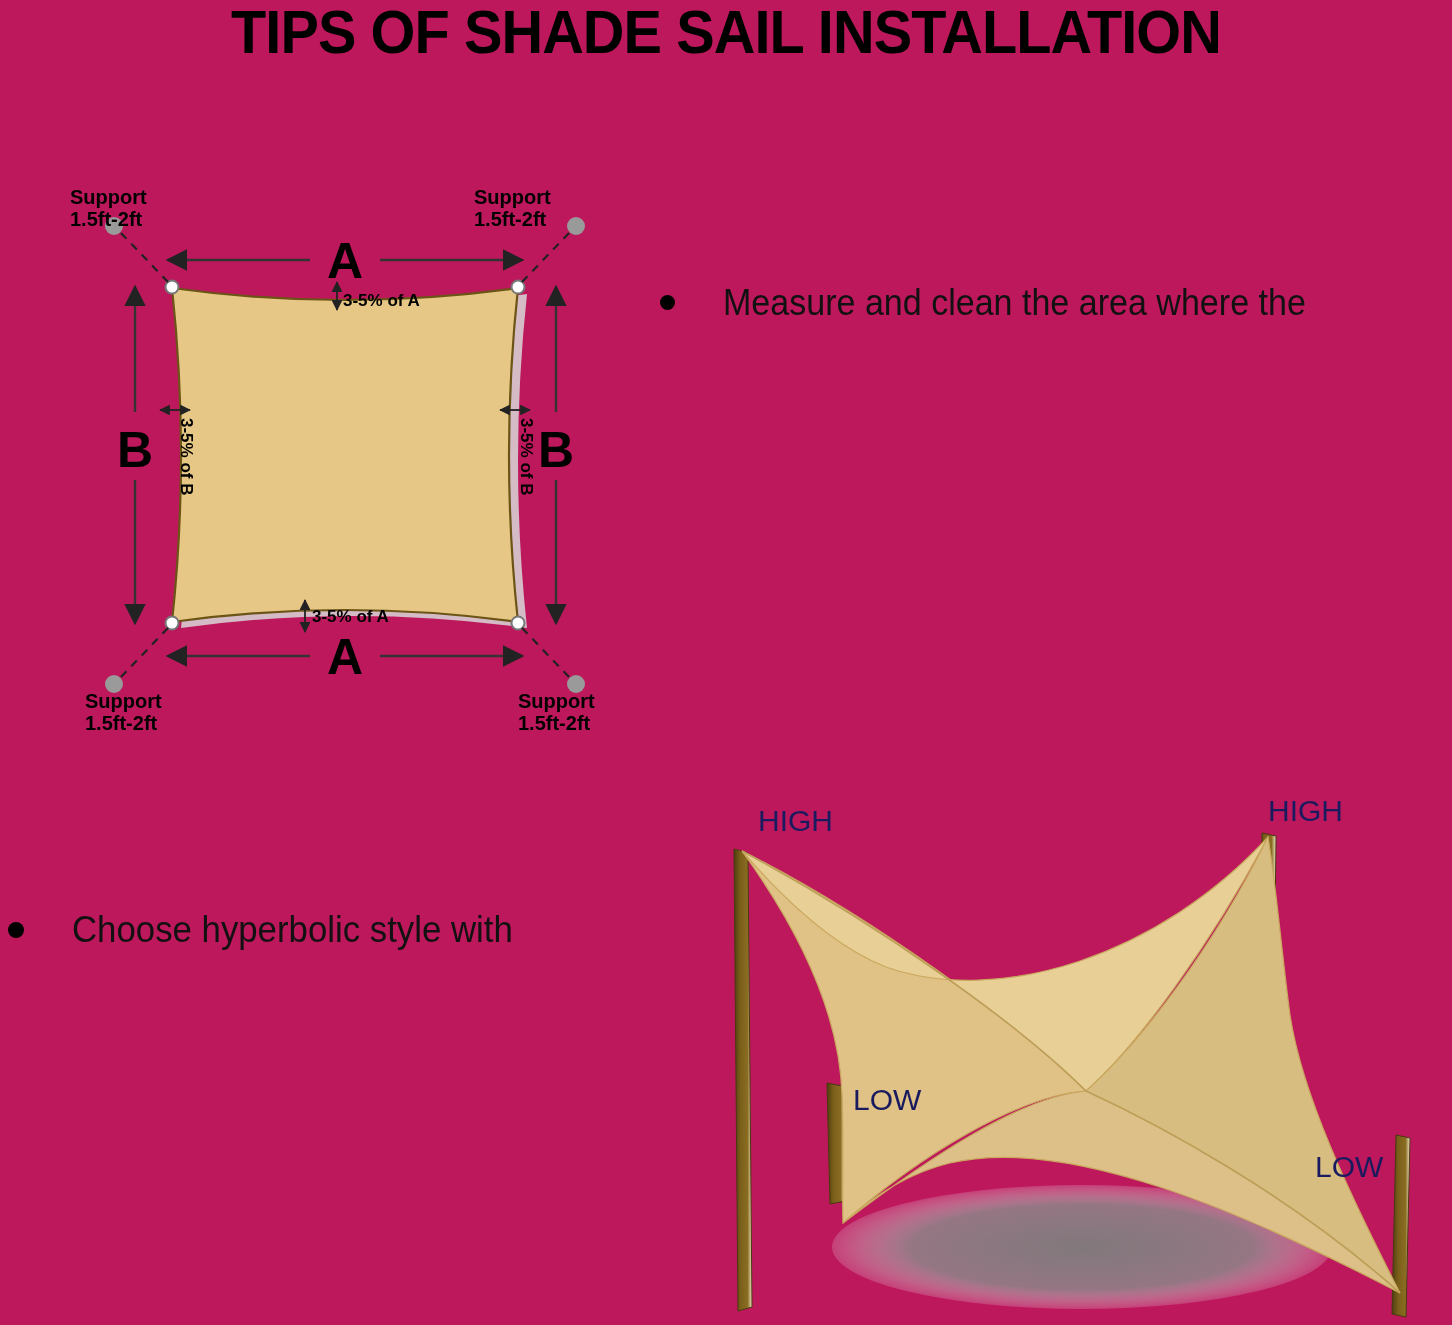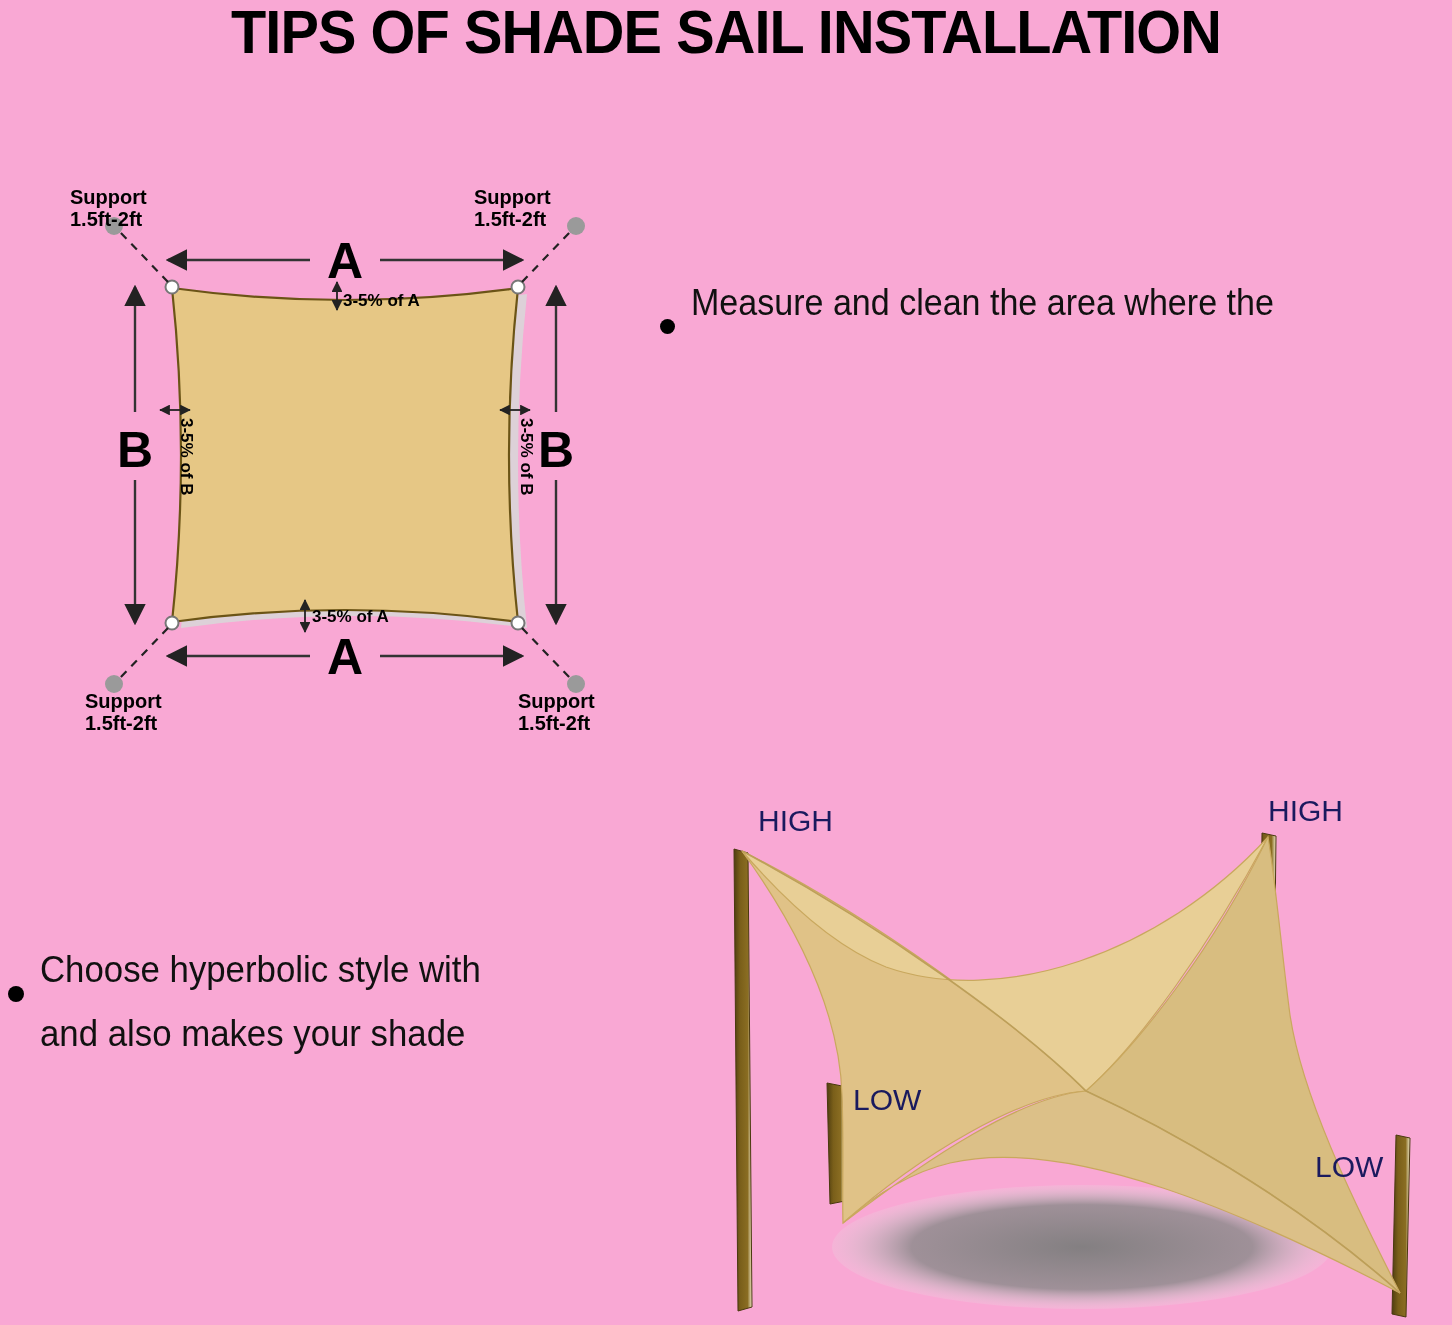--- a/index.html
+++ b/index.html
@@ -2,21 +2,21 @@
 <html><head>
 <meta charset="utf-8">
 <style>
   * { margin:0; padding:0; box-sizing:border-box; }
   html,body {
     width:1452px; height:1325px;
     background:#ffffff;
     font-family:"Liberation Sans", sans-serif;
     overflow:hidden;
   }
-  #page { position:relative; width:1452px; height:1325px; background:#f9a8d4; }
+  #page { position:relative; width:1452px; height:1325px; background:#be185d; }
 
   
   .title {
     position:absolute;
     left:0; top:0; width:1452px;
     text-align:center;
     font-family:"Liberation Sans", sans-serif;
     font-weight:bold;
     font-size:62px;
     line-height:64px;
@@ -28,42 +28,43 @@
   }
 
   
   #topDiagram { position:absolute; left:40px; top:160px; width:610px; height:580px; }
   #bottomDiagram { position:absolute; left:690px; top:795px; width:762px; height:530px; }
 
   
   .bullets { position:absolute; }
   .bullet-row {
     display:flex;
-    align-items:flex-end;
+    align-items:flex-start;
+    gap:32px;
   }
   .bullet-dot {
     flex:0 0 auto;
     width:14px; height:14px;
     border-radius:50%;
     background:#000;
     margin-top:14px;
     margin-right:16px;
   }
   .bullet-dot.hidden { visibility:hidden; }
   .bullet-text {
     font-family:"Liberation Sans", sans-serif;
     color:#111;
     white-space:pre;
   }
 
   #bulletsRight { left:660px; top:272px; width:792px; }
   #bulletsRight .bullet-text { font-size:37px; line-height:62px; transform:scaleX(0.92); transform-origin:0 50%; }
   #bulletsRight .bullet-dot { margin-top:23px; width:15px; height:15px; }
 
-  #bulletsLeft { left:8px; top:938px; width:620px; }
+  #bulletsLeft { left:8px; top:898px; width:620px; }
   #bulletsLeft .bullet-text { font-size:37px; line-height:64px; transform:scaleX(0.94); transform-origin:0 50%; }
   #bulletsLeft .bullet-dot { margin-top:24px; width:16px; height:16px; }
 </style>
 </head>
 <body>
 
 <div id="page">
 
   <div class="title">TIPS OF SHADE SAIL INSTALLATION</div>
 
@@ -189,24 +190,20 @@
 
 
   </div>
 
   <div class="bullets" id="bulletsLeft">
     <div class="bullet-row">
       <span class="bullet-dot"></span>
       <span class="bullet-text">Choose hyperbolic style with</span>
     </div>
 
-    <div class="bullet-row">
-      <span class="bullet-dot hidden"></span>
-      <span class="bullet-text">and also makes your shade</span>
-    </div>
   </div>
 
   <svg id="bottomDiagram" viewBox="0 0 762 530">
     <defs>
       <linearGradient id="poleGrad" x1="0" y1="0" x2="1" y2="0">
         <stop offset="0%" stop-color="#4f3d10"></stop>
         <stop offset="35%" stop-color="#7a5f1a"></stop>
         <stop offset="75%" stop-color="#8a6d22"></stop>
         <stop offset="100%" stop-color="#efe8c8"></stop>
       </linearGradient>

